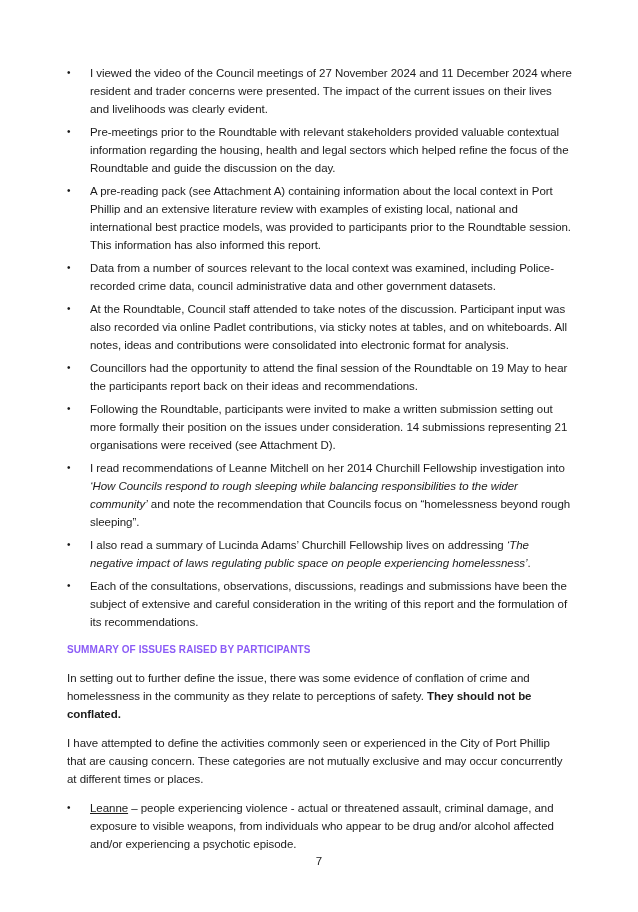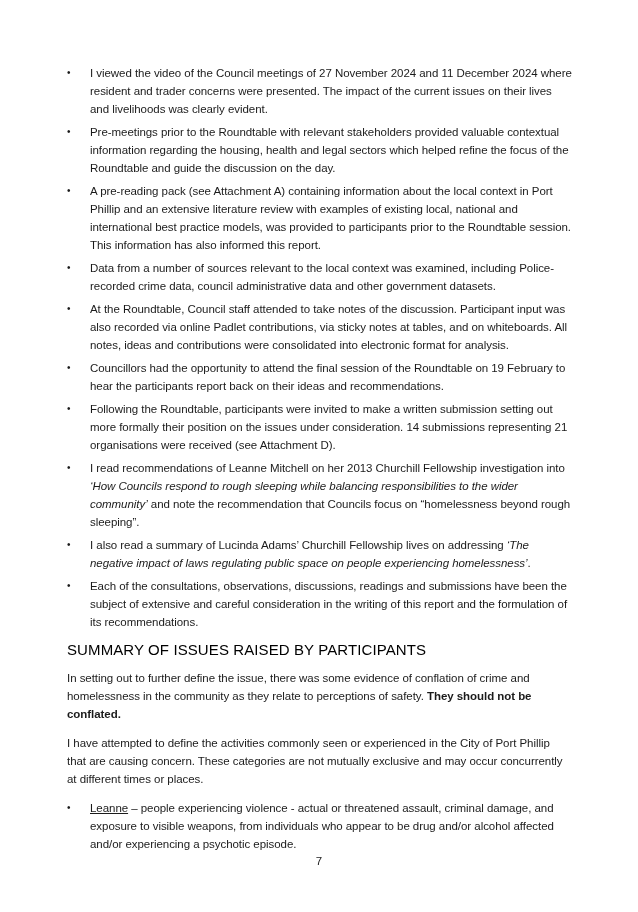--- a/index.html
+++ b/index.html
@@ -35,24 +35,24 @@
   }
   .marker {
     flex: 0 0 23px;
     width: 23px;
     font-size: 10px;
   }
   .btext {
     flex: 1;
   }
   h1.section-heading {
-    font-size: 15px;
+    font-size: 10px;
     line-height: 20px;
-    font-weight: normal;
-    color: #000000;
+    font-weight: bold;
+    color: #8b5cf6;
     margin: 9px 0 9px 0;
     letter-spacing: 0.1px;
   }
   p.body-para {
     margin: 0 4px 11px 0;
   }
   .r-i { font-style: italic; }
   .r-b { font-weight: bold; }
   .r-u { text-decoration: underline; }
   .page-number {
@@ -86,29 +86,29 @@
     <li class="bullet">
         <span class="marker">•</span>
         <span class="btext"><span>Data from a number of sources relevant to the local context was examined, including Police-recorded crime data, council administrative data and other government datasets.</span></span>
       </li>
     <li class="bullet">
         <span class="marker">•</span>
         <span class="btext"><span>At the Roundtable, Council staff attended to take notes of the discussion. Participant input was also recorded via online Padlet contributions, via sticky notes at tables, and on whiteboards. All notes, ideas and contributions were consolidated into electronic format for analysis.</span></span>
       </li>
     <li class="bullet">
         <span class="marker">•</span>
-        <span class="btext"><span>Councillors had the opportunity to attend the final session of the Roundtable on 19 February to hear the participants report back on their ideas and recommendations.</span></span>
+        <span class="btext"><span>Councillors had the opportunity to attend the final session of the Roundtable on 19 May to hear the participants report back on their ideas and recommendations.</span></span>
       </li>
     <li class="bullet">
         <span class="marker">•</span>
         <span class="btext"><span>Following the Roundtable, participants were invited to make a written submission setting out more formally their position on the issues under consideration. 14 submissions representing 21 organisations were received (see Attachment D).</span></span>
       </li>
     <li class="bullet">
         <span class="marker">•</span>
-        <span class="btext"><span>I read recommendations of Leanne Mitchell on her 2013 Churchill Fellowship investigation into </span><span class="r-i">‘How Councils respond to rough sleeping while balancing responsibilities to the wider community’</span><span> and note the recommendation that Councils focus on “homelessness beyond rough sleeping”.</span></span>
+        <span class="btext"><span>I read recommendations of Leanne Mitchell on her 2014 Churchill Fellowship investigation into </span><span class="r-i">‘How Councils respond to rough sleeping while balancing responsibilities to the wider community’</span><span> and note the recommendation that Councils focus on “homelessness beyond rough sleeping”.</span></span>
       </li>
     <li class="bullet">
         <span class="marker">•</span>
         <span class="btext"><span>I also read a summary of Lucinda Adams’ Churchill Fellowship lives on addressing </span><span class="r-i">‘The negative impact of laws regulating public space on people experiencing homelessness’</span><span>.</span></span>
       </li>
     <li class="bullet">
         <span class="marker">•</span>
         <span class="btext"><span>Each of the consultations, observations, discussions, readings and submissions have been the subject of extensive and careful consideration in the writing of this report and the formulation of its recommendations.</span></span>
       </li>
   </ul>

